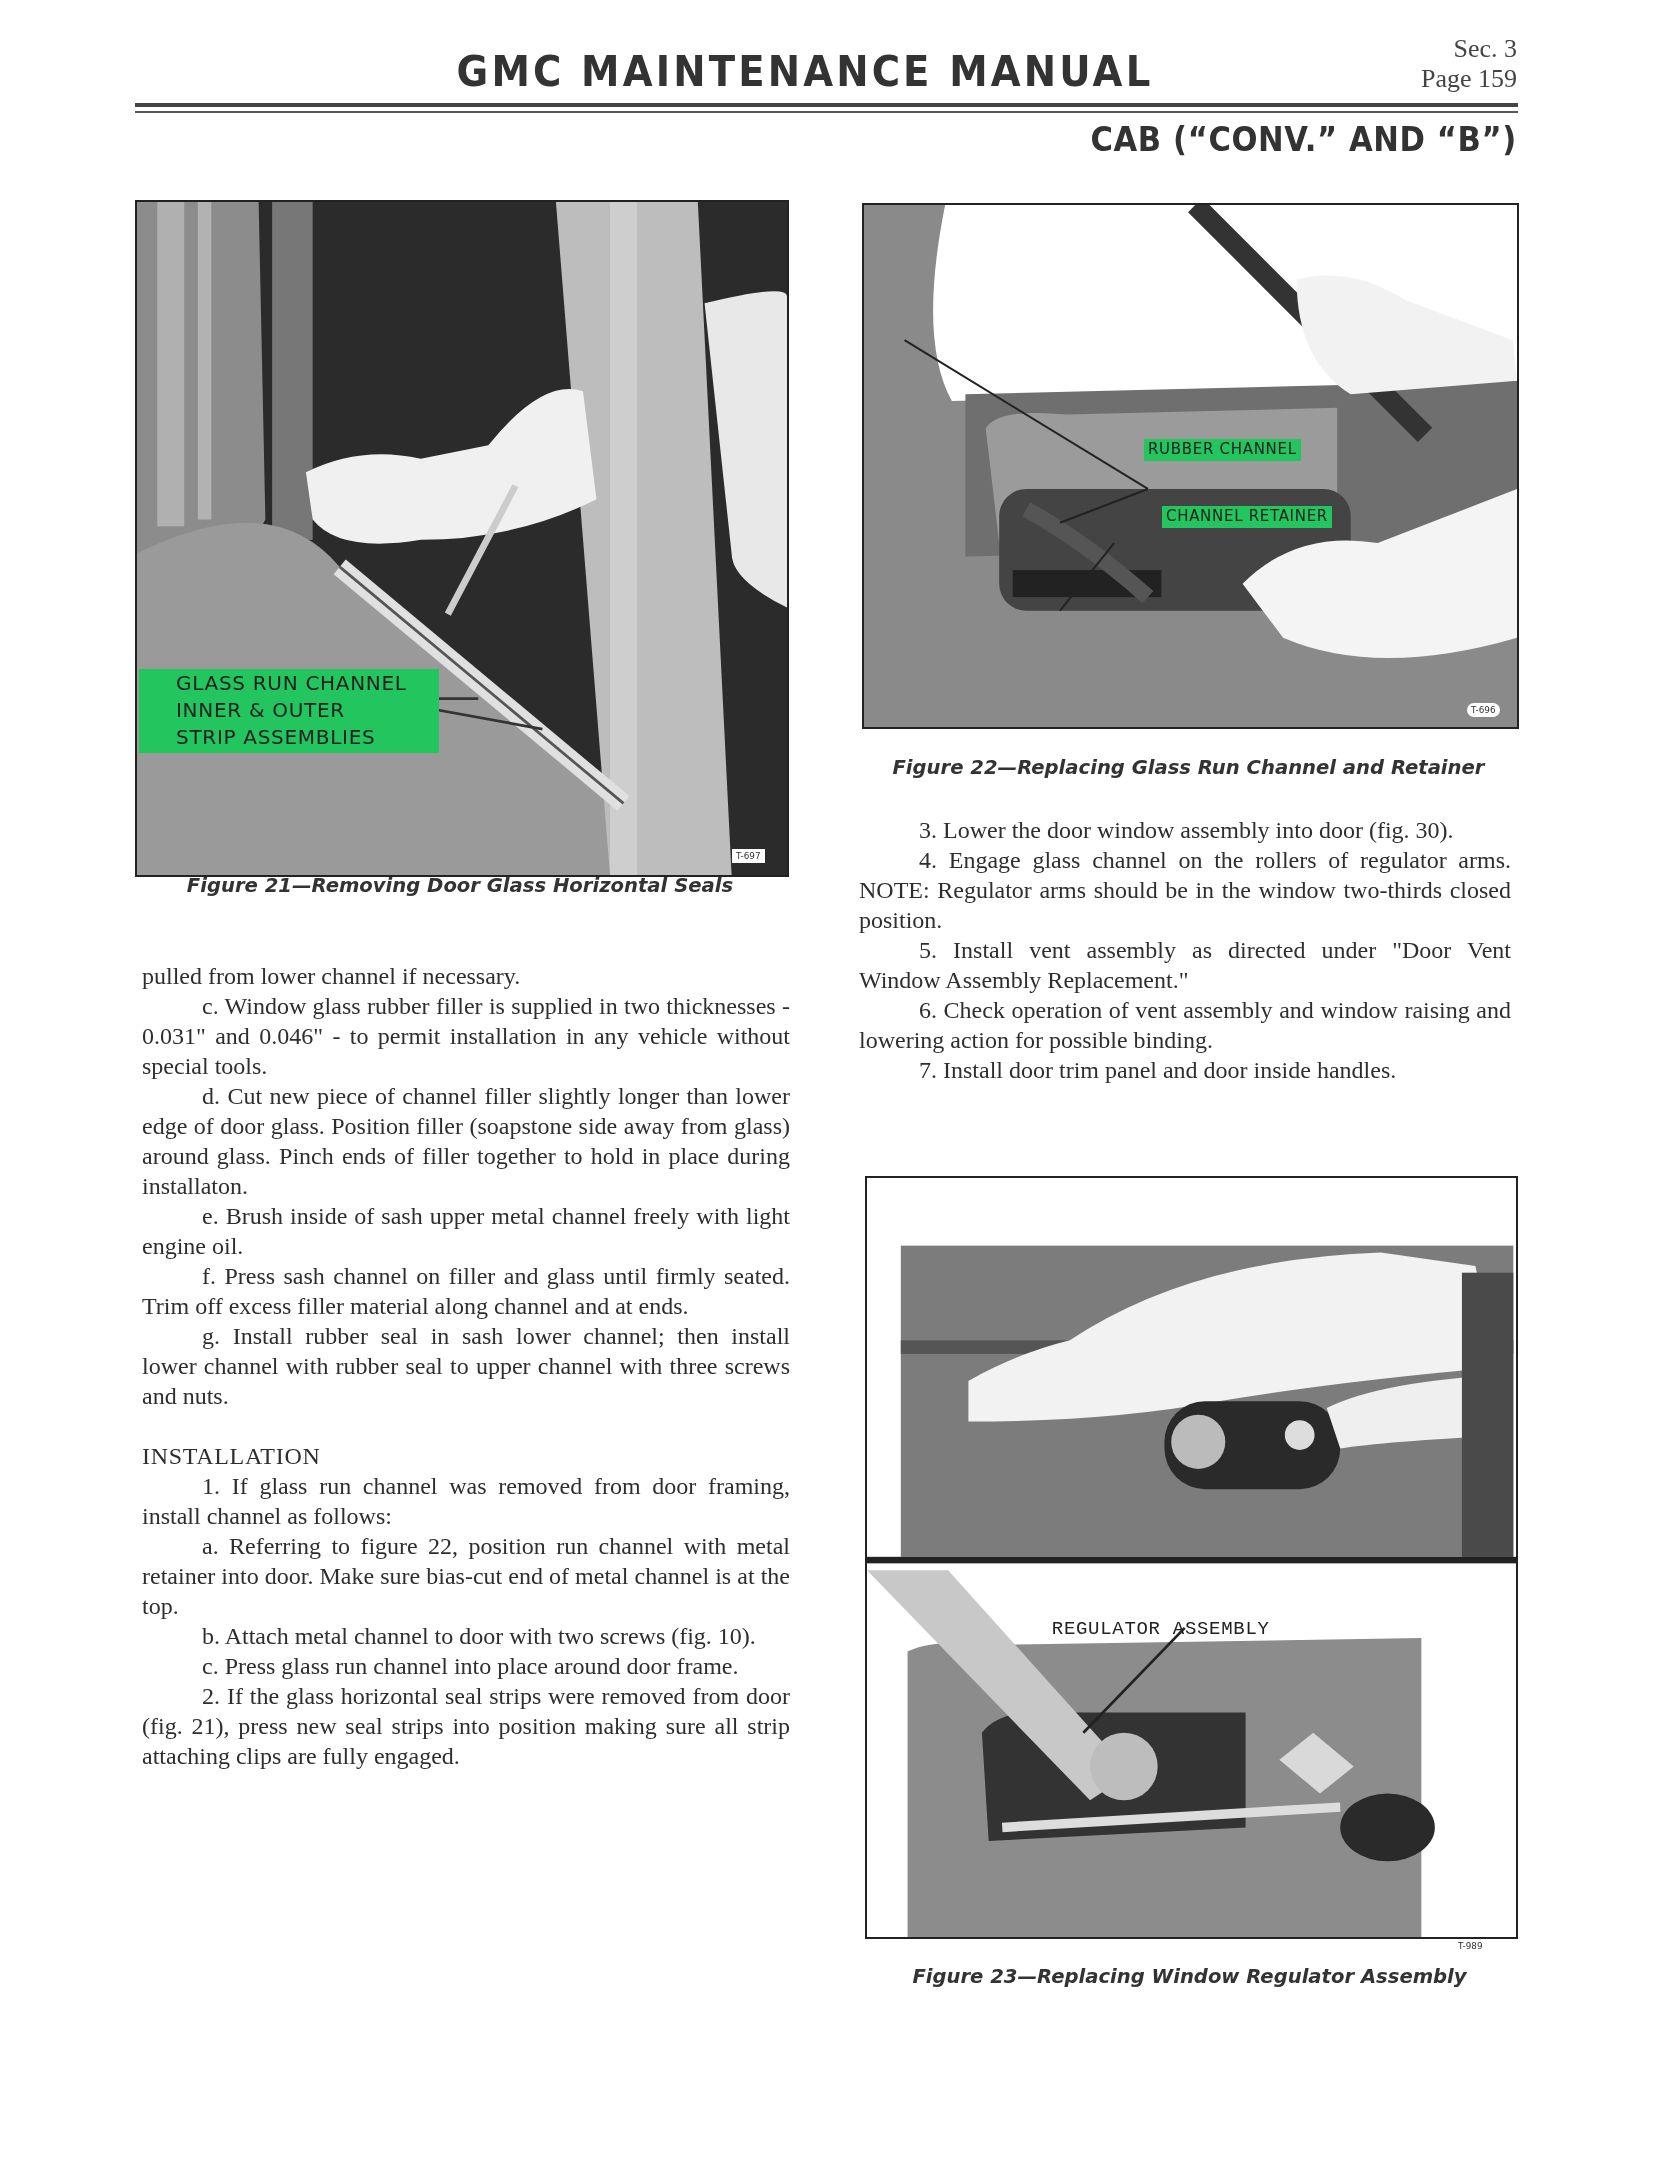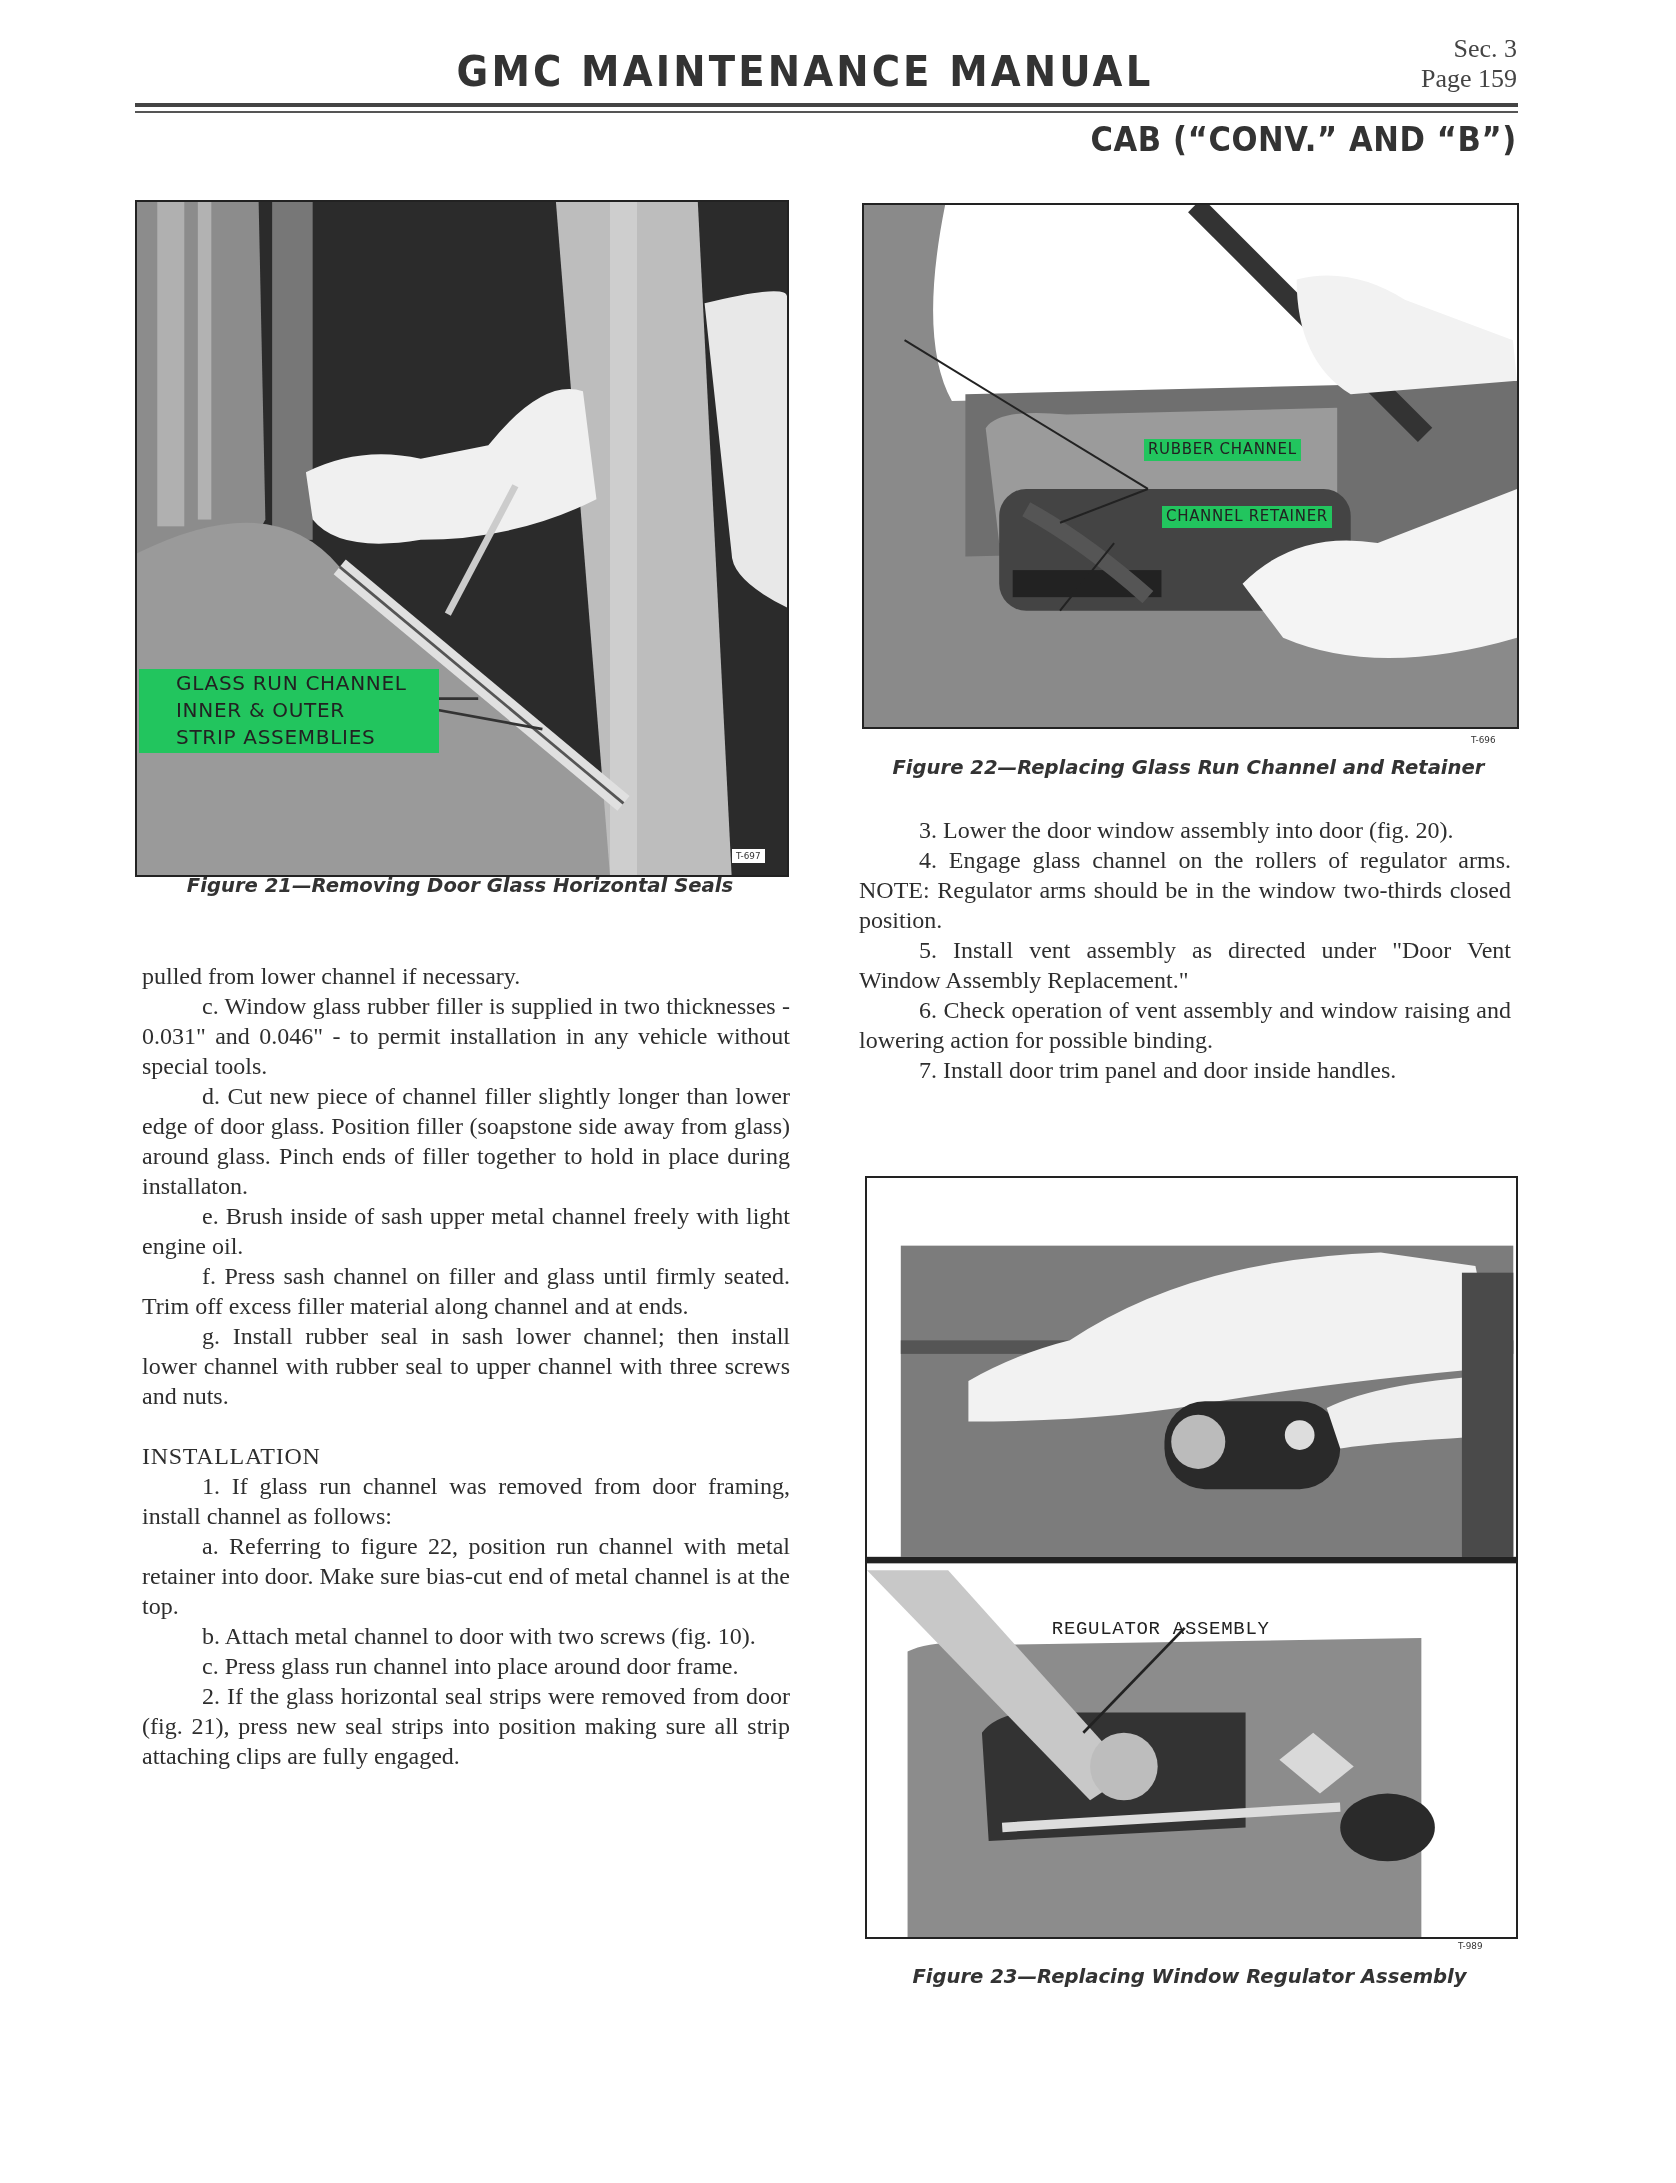--- a/index.html
+++ b/index.html
@@ -72,21 +72,21 @@
     <path d="M560,560 Q640,480 760,500 L966,420 L966,640 Q760,700 620,640 Z" fill="#f4f4f4"></path>
     <rect x="220" y="540" width="220" height="40" fill="#222"></rect>
     <path d="M240,450 Q330,500 420,580" stroke="#555" stroke-width="24" fill="none"></path>
     <line x1="60" y1="200" x2="420" y2="420" stroke="#222" stroke-width="3"></line>
     <line x1="290" y1="470" x2="420" y2="420" stroke="#222" stroke-width="3"></line>
     <line x1="290" y1="600" x2="370" y2="500" stroke="#222" stroke-width="3"></line>
   </svg>
 </div>
 <div class="abs label-box" style="left:1144px; top:439px; font-size:15px; line-height:19px; padding:1.4px 4px;">RUBBER CHANNEL</div>
 <div class="abs label-box" style="left:1162px; top:506px; font-size:15px; line-height:19px; padding:1.4px 4px;">CHANNEL RETAINER</div>
-<div class="abs tcode" style="left:1467px; top:733px;">T-696</div>
+<div class="abs tcode" style="left:1467px; top:703px;border-radius:7px;">T-696</div>
 <div class="abs caption" style="left:857px; top:756px; width:663px;">Figure 22—Replacing Glass Run Channel and Retainer</div>
 
 <div class="abs fig" style="left:865px; top:1176px; width:649px; height:759px; background:#ffffff;">
   <svg viewBox="0 0 960 1122" preserveAspectRatio="none">
     <rect x="0" y="0" width="960" height="1122" fill="#ffffff"></rect>
 
     <rect x="50" y="100" width="906" height="460" fill="#7c7c7c"></rect>
     <rect x="50" y="240" width="906" height="20" fill="#555"></rect>
     <path d="M300,240 Q480,120 760,110 L900,130 L930,280 Q700,300 520,330 Q360,360 150,360 L150,300 Q220,260 300,240 Z" fill="#f2f2f2"></path>
     <rect x="440" y="330" width="260" height="130" rx="60" fill="#2a2a2a"></rect>
@@ -122,19 +122,19 @@
   <div class="gap"></div>
   <p class="head">INSTALLATION</p>
   <p class="ind">1. If glass run channel was removed from door framing, install channel as follows:</p>
   <p class="ind">a. Referring to figure 22, position run channel with metal retainer into door. Make sure bias-cut end of metal channel is at the top.</p>
   <p class="ind">b. Attach metal channel to door with two screws (fig. 10).</p>
   <p class="ind">c. Press glass run channel into place around door frame.</p>
   <p class="ind">2. If the glass horizontal seal strips were removed from door (fig. 21), press new seal strips into position making sure all strip attaching clips are fully engaged.</p>
 </div>
 
 <div class="abs col" style="left:859px; top:815px; width:652px;">
-  <p class="ind">3. Lower the door window assembly into door (fig. 20).</p>
+  <p class="ind">3. Lower the door window assembly into door (fig. 30).</p>
   <p class="ind">4. Engage glass channel on the rollers of regulator arms. NOTE: Regulator arms should be in the window two-thirds closed position.</p>
   <p class="ind">5. Install vent assembly as directed under "Door Vent Window Assembly Replacement."</p>
   <p class="ind">6. Check operation of vent assembly and window raising and lowering action for possible binding.</p>
   <p class="ind">7. Install door trim panel and door inside handles.</p>
 </div>
 
 
 </body></html>

